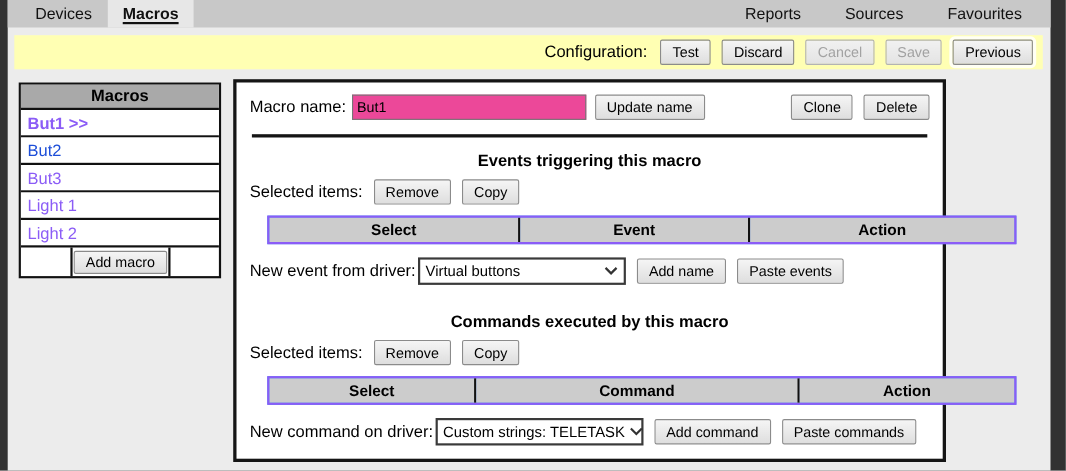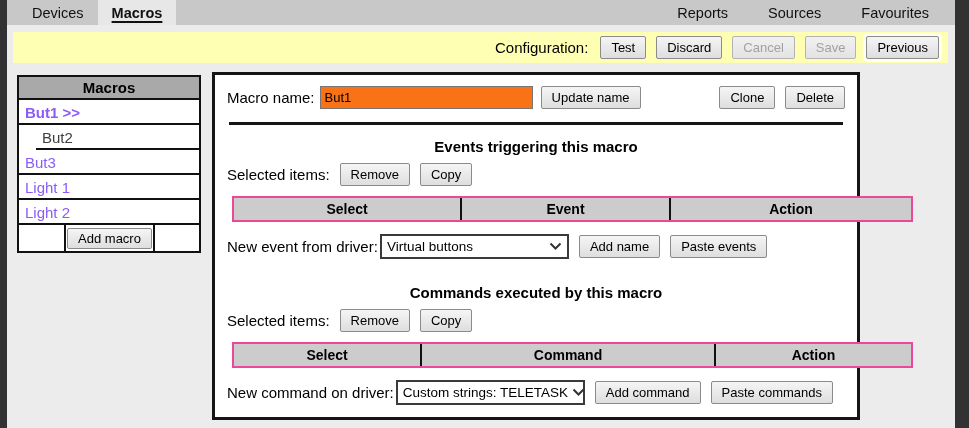--- a/index.html
+++ b/index.html
@@ -30,40 +30,40 @@
   .btn.disabled { color:#a2a2a2; border-color:#b3b3b3; background:linear-gradient(#f1f1f1,#e3e3e3); cursor:default; }
   .btn.halo { box-shadow:0 0 0 3px rgba(255,255,255,0.85); }
 
   
   .sidebar { position:absolute; left:17px; top:75px; width:184px; background:#fff; border:2px solid #111; }
   .sb-header { background:#a9a9a9; border-bottom:2px solid #111; text-align:center; font-weight:bold;
                font-size:15px; padding:2px 0; color:#000; }
   .sb-row { border-bottom:2px solid #111; font-size:15px; padding:2px 6px; height:25px; line-height:21px;
             color:#8b5cf6; cursor:pointer; background:#fff; white-space:nowrap; overflow:hidden; }
   .sb-row.selected { font-weight:bold; }
-  .sb-row.red { color:#404040;margin-left:17px; }
+  .sb-row.red { color:#1d4ed8; }
   .sb-addrow { display:grid; grid-template-columns:47px 1fr 46px; height:26px; }
   .sb-addrow .cellL { border-right:2px solid #111; }
   .sb-addrow .cellR { border-left:2px solid #111; }
   .sb-addrow .cellM { display:flex; align-items:center; justify-content:center; padding:2px 1px; }
   .sb-addrow .btn { width:100%; padding:3px 2px; }
 
   
   .mainpanel { position:absolute; left:212px; top:72px; width:648px; height:348px; background:#fff;
                border:3px solid #151515; padding:11px 0 0 0; }
   .row { display:flex; align-items:center; padding:0 12px; }
   .lbl { font-size:15px; color:#000; white-space:nowrap; }
-  .name-input { width:213px; height:23px; border:1px solid #767676; background:#f97316; font-family:"Liberation Sans",sans-serif;
+  .name-input { width:213px; height:23px; border:1px solid #767676; background:#ec4899; font-family:"Liberation Sans",sans-serif;
                 font-size:13px; padding:0 4px; margin-left:5px; }
   .gap8 { width:8px; } .gap10 { width:10px; } .flex1 { flex:1; }
 
   .divider { height:3px; background:#151515; margin:13px 14px 0 14px; }
   .heading { text-align:center; font-weight:bold; font-size:15px; color:#000; margin-top:13px; }
   .sel-row { margin-top:8px; }
-  .hdr-table { display:grid; border:2px solid #ec4899; margin:10px 0 0 17px; width:681px; background:#3b82f6; }
+  .hdr-table { display:grid; border:2px solid #8b5cf6; margin:10px 0 0 28px; width:681px; background:#3b82f6; }
   .hdr-table.events { grid-template-columns:228px 209px 1fr; }
   .hdr-table.commands { grid-template-columns:188px 294px 1fr; }
   .hdr-cell { background:#ccc; font-weight:bold; font-size:14px; text-align:center; padding:3px 0;
               border-right:2px solid #111; color:#000; }
   .hdr-cell:last-child { border-right:none; }
 
   .drv-row { margin-top:12px; }
   .select-box { display:inline-flex; align-items:center; justify-content:space-between; width:189px; height:25px;
                 border:2px solid #3a3a3a; background:#fff; font-size:13.5px; padding:0 5px 0 5px; margin-left:2px;
                 cursor:pointer; color:#000; white-space:nowrap; }

